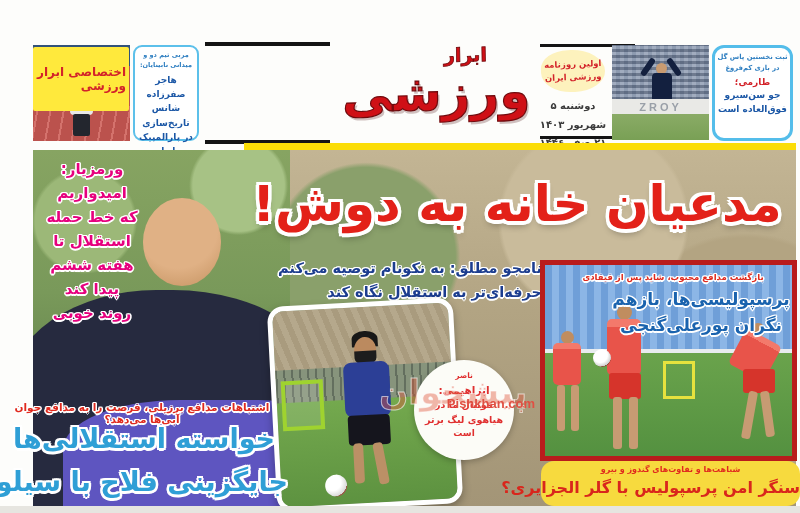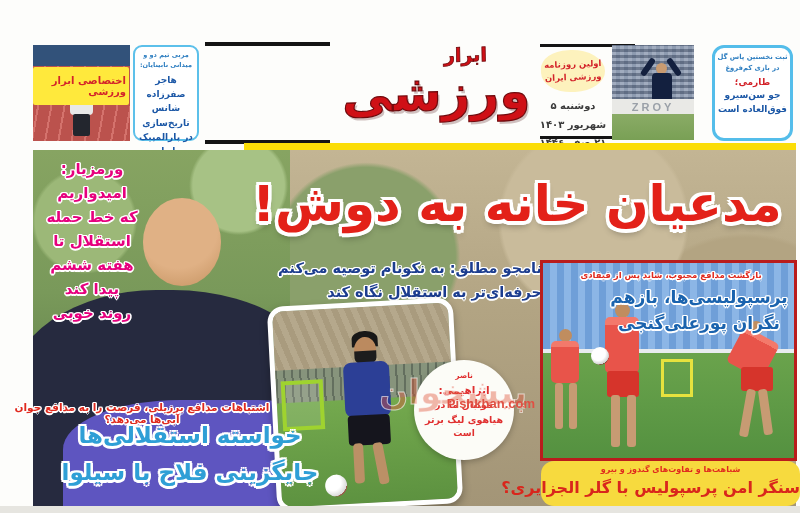--- a/index.html
+++ b/index.html
@@ -18,22 +18,22 @@
 
   
   .ex-photo{left:33px;top:45px;width:97px;height:96px;overflow:hidden;background:
      linear-gradient(180deg,#32527a 0 22%,#b34b47 22%);}
   .ex-lanes{left:0;top:22%;width:100%;height:78%;background:
      repeating-linear-gradient(100deg,#bb524d 0 11px,#d4726c 11px 13px);}
   .ex-fig-head{left:42px;top:26px;width:13px;height:13px;border-radius:50%;background:#c99b71;}
   .ex-fig-body{left:37px;top:38px;width:23px;height:32px;border-radius:4px;
      background:linear-gradient(180deg,#3f7d4a 0 70%,#e8e8e8 70%);}
   .ex-fig-legs{left:40px;top:69px;width:17px;height:22px;background:#23262e;border-radius:2px;}
-  .ex-tag{right:1px;top:2px;background:#ffe93c;color:#d3232a;font-size:10px;font-weight:bold;
-     padding:8px 3px;border-radius:2px;margin-top:20px;}
+  .ex-tag{right:1px;top:2px;background:#ffe93c;color:#d3232a;font-size:12px;font-weight:bold;
+     padding:18px 3px;border-radius:2px;}
   .hajar-box{left:133px;top:45px;width:66px;height:96px;border:2px solid #5cc0ea;border-radius:9px;
      background:#fff;padding:4px 2px;box-sizing:border-box;}
   .hajar-kicker{font-size:6.5px;color:#2f7fc1;font-weight:bold;line-height:1.5;}
   .hajar-title{font-size:9px;color:#1b57a6;font-weight:bold;line-height:1.6;margin-top:2px;}
   .price-block{left:205px;top:50px;width:125px;}
   .pages{font-size:14px;font-weight:bold;color:#111;line-height:1.5;}
   .price{font-size:14px;font-weight:bold;color:#111;line-height:1.4;}
   .soc-row{display:flex;direction:ltr;align-items:center;gap:4px;margin:3px 0 0 0;padding-left:2px;}
   .soc-txt{font-family:"Liberation Sans",sans-serif;font-size:7px;font-weight:bold;color:#333;}
   .ic{width:9px;height:9px;border-radius:2px;flex:0 0 auto;}
@@ -43,21 +43,21 @@
   .logo{left:330px;top:44px;width:212px;height:96px;color:#cf1016;transform:rotate(-1deg);}
   .logo-top{font-size:19px;font-weight:bold;text-align:center;margin-left:60px;
      -webkit-text-stroke:0.8px #6e0a0d;}
   .logo-bottom{font-size:50px;font-weight:bold;text-align:center;line-height:1.1;
      -webkit-text-stroke:1.2px #6e0a0d;text-shadow:2px 3px 0 rgba(70,10,10,.25);}
   .first-badge{left:541px;top:50px;width:64px;height:42px;background:#fdf2bd;
      border-radius:45% 55% 50% 50%;display:flex;align-items:center;justify-content:center;
      color:#d3232a;font-weight:bold;font-size:8.5px;line-height:1.5;text-align:center;transform:rotate(-2deg);}
   .date-block{left:539px;top:97px;width:68px;font-size:10px;color:#3a3a3a;font-weight:bold;
      line-height:1.85;text-align:center;}
-  .inter-photo{left:612px;top:45px;width:82px;height:95px;overflow:hidden;background:
+  .inter-photo{left:612px;top:45px;width:97px;height:95px;overflow:hidden;background:
      repeating-linear-gradient(90deg,#94a1b6 0 4px,#7e8da5 4px 8px);}
   .inter-rows{left:0;top:0;width:100%;height:58%;background:
      repeating-linear-gradient(0deg,rgba(40,50,70,.35) 0 3px,rgba(255,255,255,.12) 3px 6px);}
   .inter-hoard{left:0;top:57%;width:100%;height:17%;background:#e9e9e6;direction:ltr;
      color:#9aa0a8;font-weight:bold;font-size:11px;letter-spacing:3px;text-align:center;line-height:16px;
      font-family:"Liberation Sans",sans-serif;}
   .inter-pitch{left:0;bottom:0;width:100%;height:27%;background:linear-gradient(#8aab66,#79a055);}
   .int-head{left:44px;top:18px;width:11px;height:11px;border-radius:50%;background:#c99b71;}
   .int-arm1{left:33px;top:12px;width:6px;height:20px;background:#13203f;transform:rotate(35deg);border-radius:3px;}
   .int-arm2{left:59px;top:12px;width:6px;height:20px;background:#13203f;transform:rotate(-35deg);border-radius:3px;}
@@ -79,22 +79,22 @@
      radial-gradient(circle at 80% 10%,#a7c285 0 12%,transparent 13%),
      linear-gradient(180deg,#87a462 0,#79995a 40%,#6b8b51 60%,#5d7c49 100%);}
   .lp-head{left:110px;top:48px;width:78px;height:88px;border-radius:50%;
      background:radial-gradient(circle at 45% 35%,#e0b185 0 55%,#c3915f 100%);}
   .lp-body{left:-25px;top:140px;width:330px;height:230px;background:#262a3f;border-radius:45% 50% 0 0;}
   .lp-jersey{left:30px;top:250px;width:260px;height:110px;background:#5e55c0;border-radius:45% 25% 0 0;}
   .varmazyar{left:36px;top:157px;width:112px;font-size:15px;font-weight:bold;color:#e6007e;
      line-height:1.6;text-align:center;}
   .varmazyar span{display:block;}
   .est-kicker{left:0;top:401px;width:284px;font-size:10.5px;font-weight:bold;color:#e02a1e;text-align:center;}
-  .est-headline{left:0;top:417px;width:288px;font-size:23px;font-weight:bold;color:#2f9fd6;
-     line-height:1.6;text-align:center;margin-left:46px;}
+  .est-headline{left:0;top:417px;width:288px;font-size:27px;font-weight:bold;color:#2f9fd6;
+     line-height:1.6;text-align:center;}
   .est-headline span{display:block;white-space:nowrap;}
 
   
   .main-bg{left:290px;top:150px;width:506px;height:356px;background:
      radial-gradient(circle at 15% 30%,#8aa06b 0 18%,transparent 19%),
      radial-gradient(circle at 60% 20%,#c9bb9b 0 22%,transparent 23%),
      radial-gradient(circle at 90% 60%,#b3a482 0 25%,transparent 26%),
      linear-gradient(180deg,#c3b594 0,#b2a483 45%,#a39577 100%);}
   .main-headline{left:238px;top:175px;width:558px;font-size:50px;font-weight:bold;color:#e32119;
      text-align:center;white-space:nowrap;}
@@ -125,21 +125,21 @@
   .circle-badge .l2{font-size:10.5px;}
   .circle-badge .l3{font-size:9.5px;}
   .circle-badge .l4{font-size:9.5px;}
   .circle-badge .l5{font-size:9px;}
   .wm-fa{left:390px;top:372px;width:137px;font-size:34px;font-weight:bold;text-align:center;
      color:rgba(225,86,60,.42);-webkit-text-stroke:1px rgba(255,255,255,.6);pointer-events:none;}
   .wm-en{left:395px;top:396px;width:140px;direction:ltr;text-align:right;font-size:13px;font-weight:bold;
      color:#e05043;font-family:"Liberation Sans",sans-serif;pointer-events:none;}
 
   
-  .right-box{left:540px;top:260px;width:257px;height:201px;border:3px solid #b91c1c;
+  .right-box{left:540px;top:260px;width:257px;height:201px;border:5px solid #b91c1c;
      box-sizing:border-box;overflow:hidden;background:#cfe0ef;}
   .rb-seats{left:0;top:0;width:100%;height:46%;background:
      repeating-linear-gradient(90deg,#6f9fd8 0 7px,#8cb6e6 7px 14px);}
   .rb-rail{left:0;top:44%;width:100%;height:4px;background:#e8ecef;}
   .rb-pitch{left:0;bottom:0;width:100%;height:54%;background:linear-gradient(#6aa34c,#549140);}
   .rb-goal{left:118px;top:96px;width:26px;height:32px;border:3px solid #e6e23e;}
   .rb-head{border-radius:50%;background:#c08d5f;}
   .rb-vest{background:linear-gradient(180deg,#f3796b 0 15%,#e8544a 15%);border-radius:5px;}
   .rb-shorts{background:#d6342b;border-radius:3px;}
   .rb-leg{background:#c79b73;border-radius:3px;}

